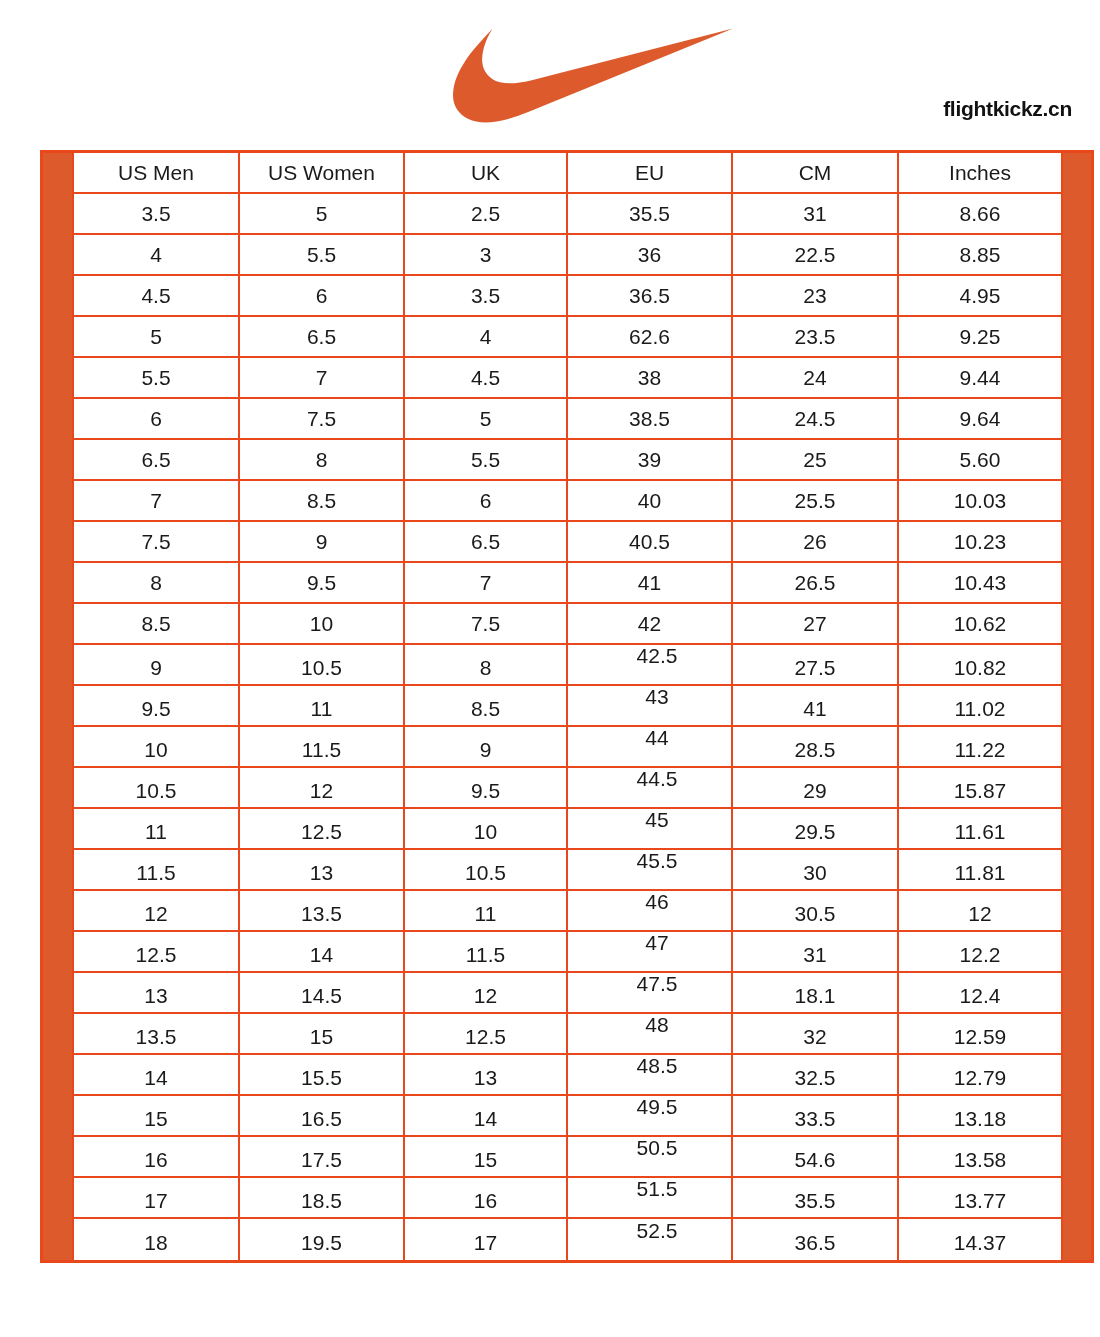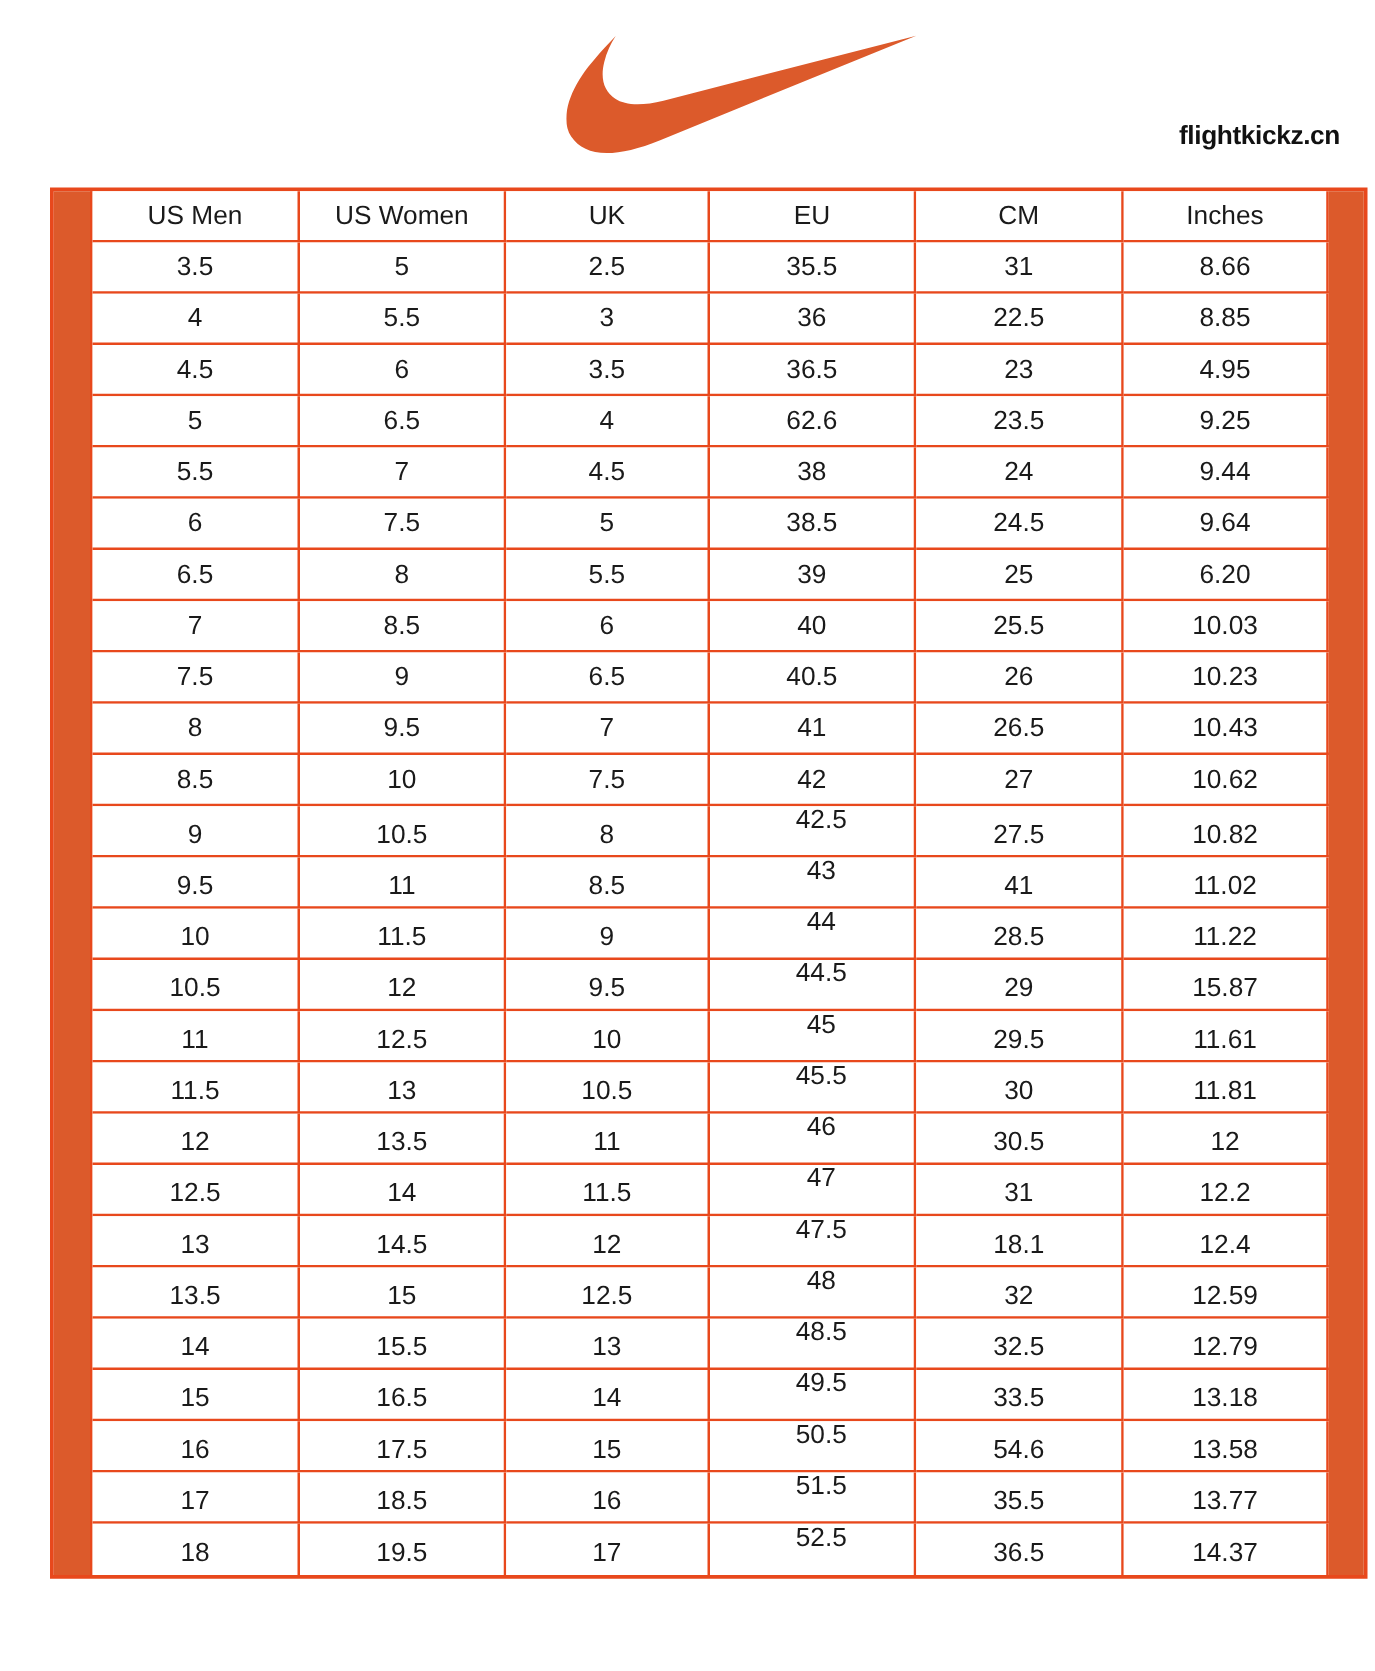--- a/index.html
+++ b/index.html
@@ -153,21 +153,21 @@
         <td><span>38.5</span></td>
         <td><span>24.5</span></td>
         <td><span>9.64</span></td>
       </tr>
       <tr>
         <td><span>6.5</span></td>
         <td><span>8</span></td>
         <td><span>5.5</span></td>
         <td><span>39</span></td>
         <td><span>25</span></td>
-        <td><span>6.20</span></td>
+        <td><span>5.60</span></td>
       </tr>
       <tr>
         <td><span>7</span></td>
         <td><span>8.5</span></td>
         <td><span>6</span></td>
         <td><span>40</span></td>
         <td><span>25.5</span></td>
         <td><span>10.03</span></td>
       </tr>
       <tr>

